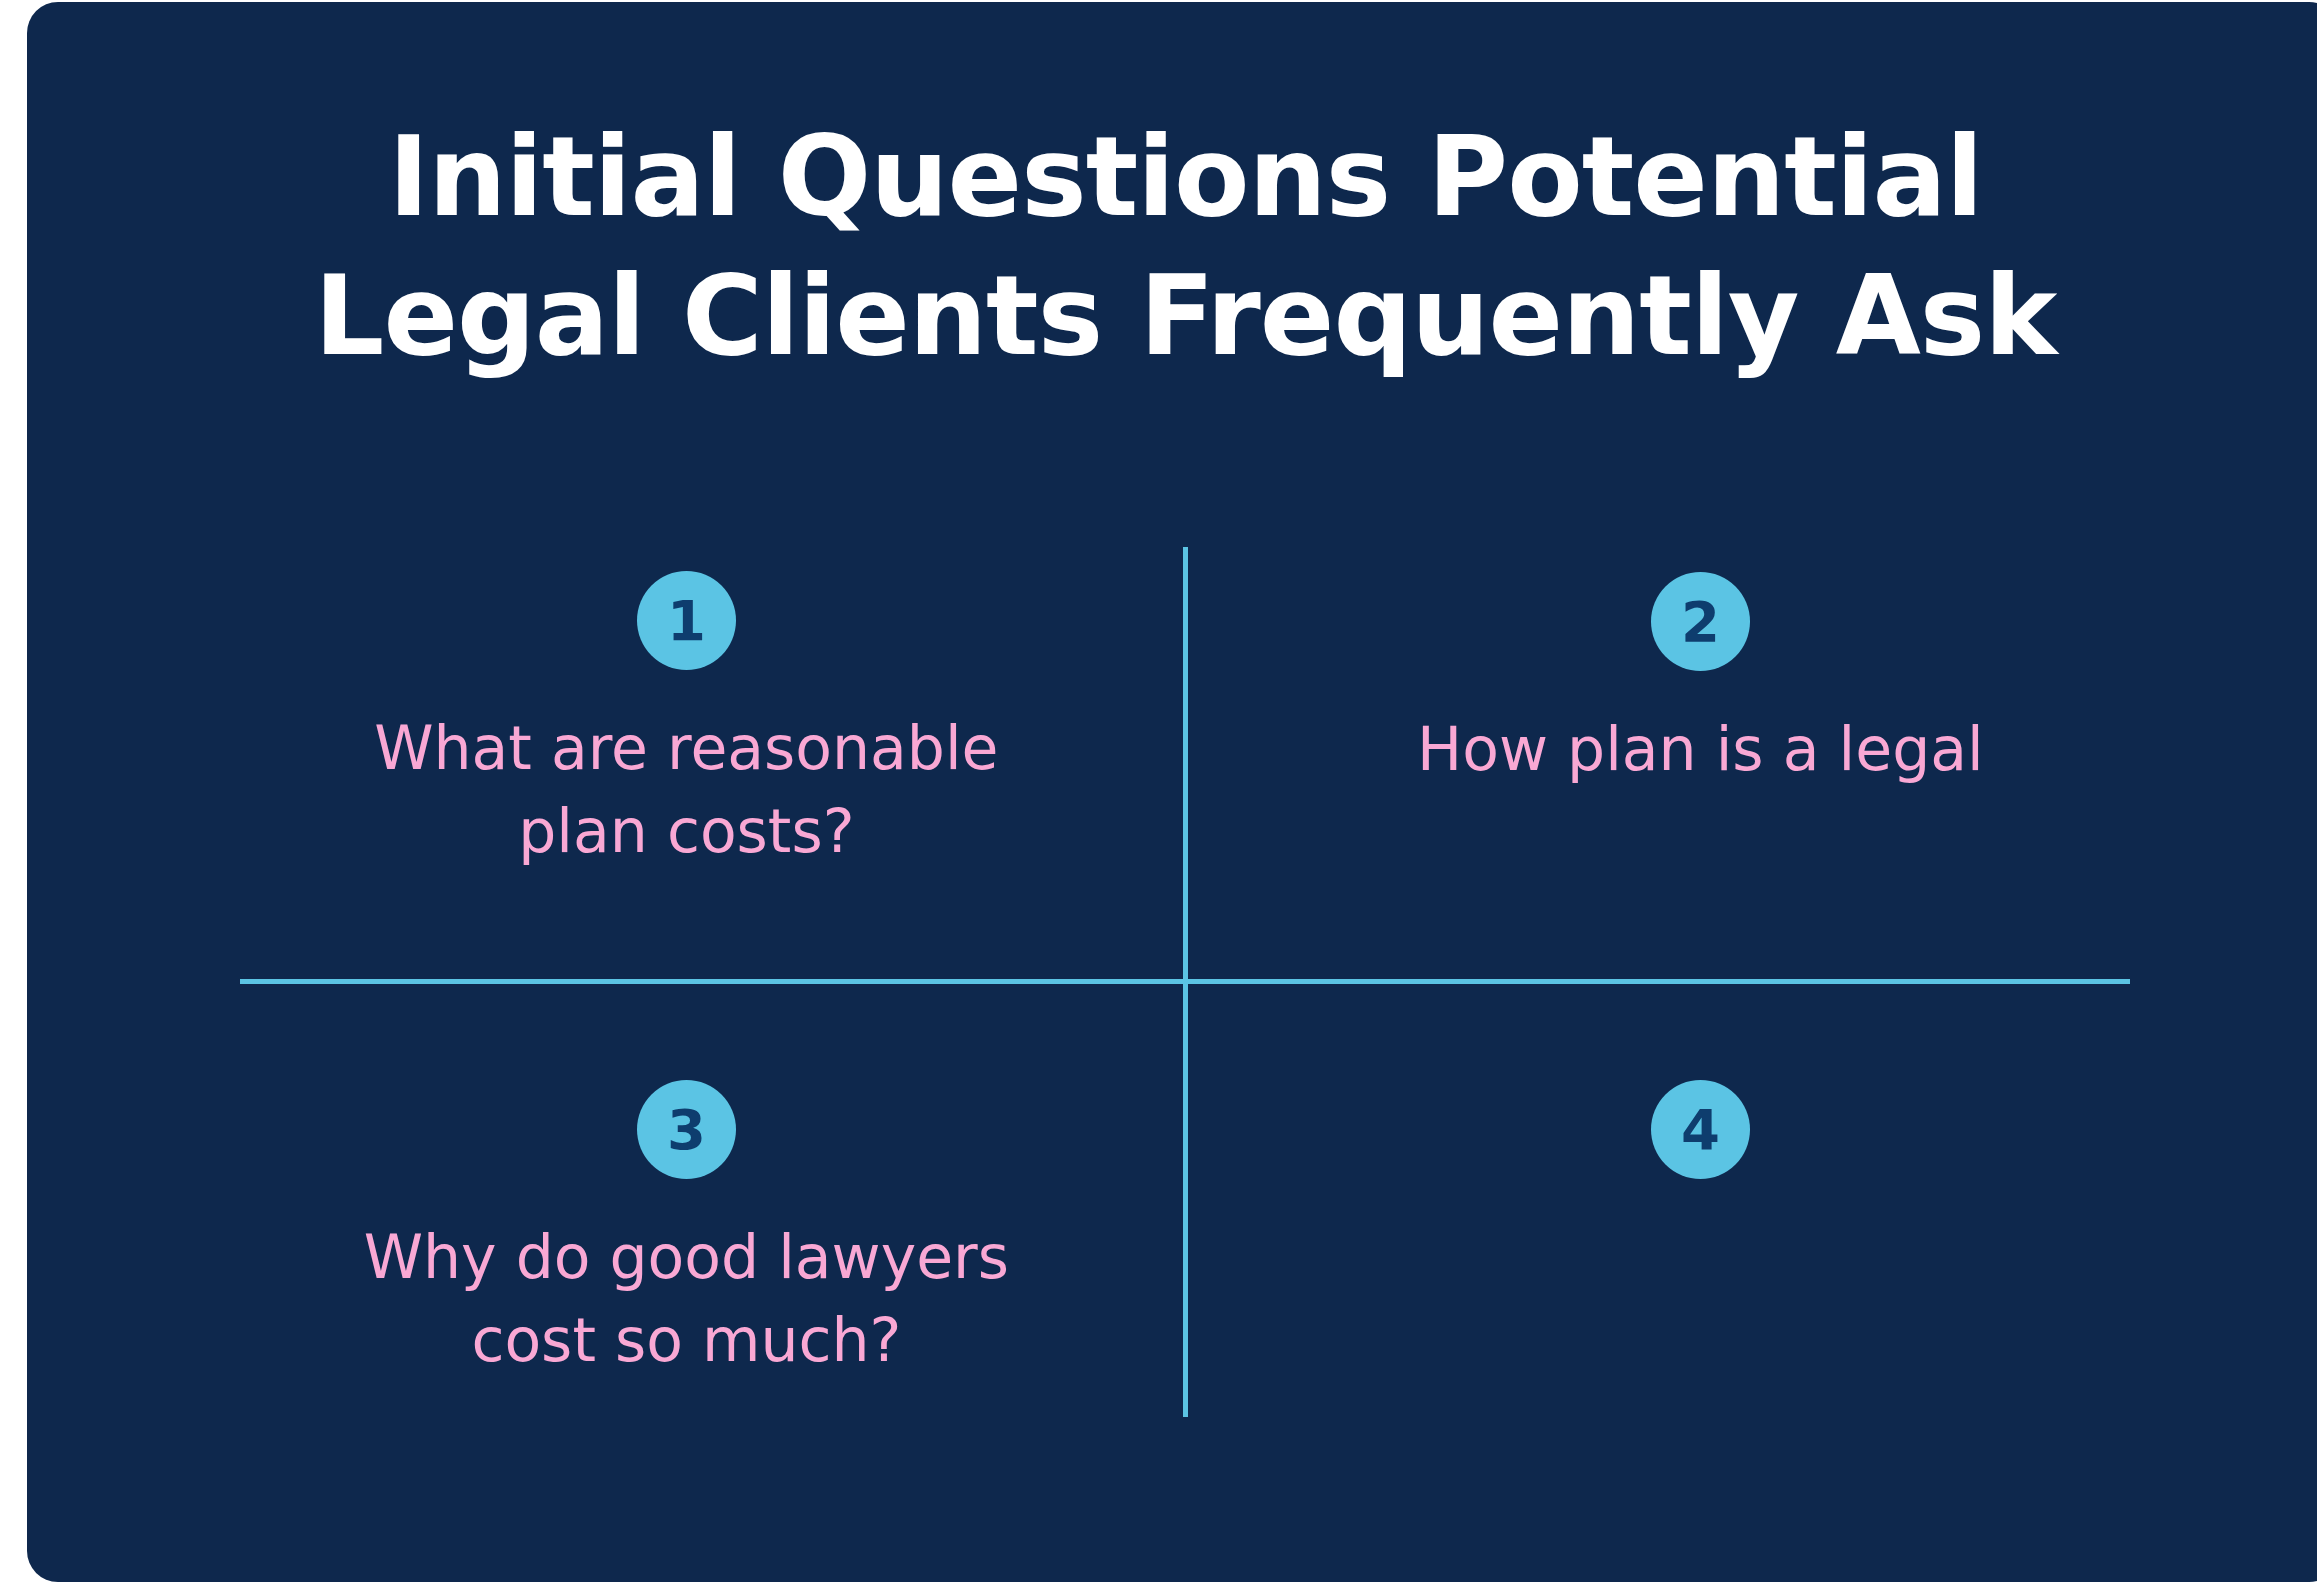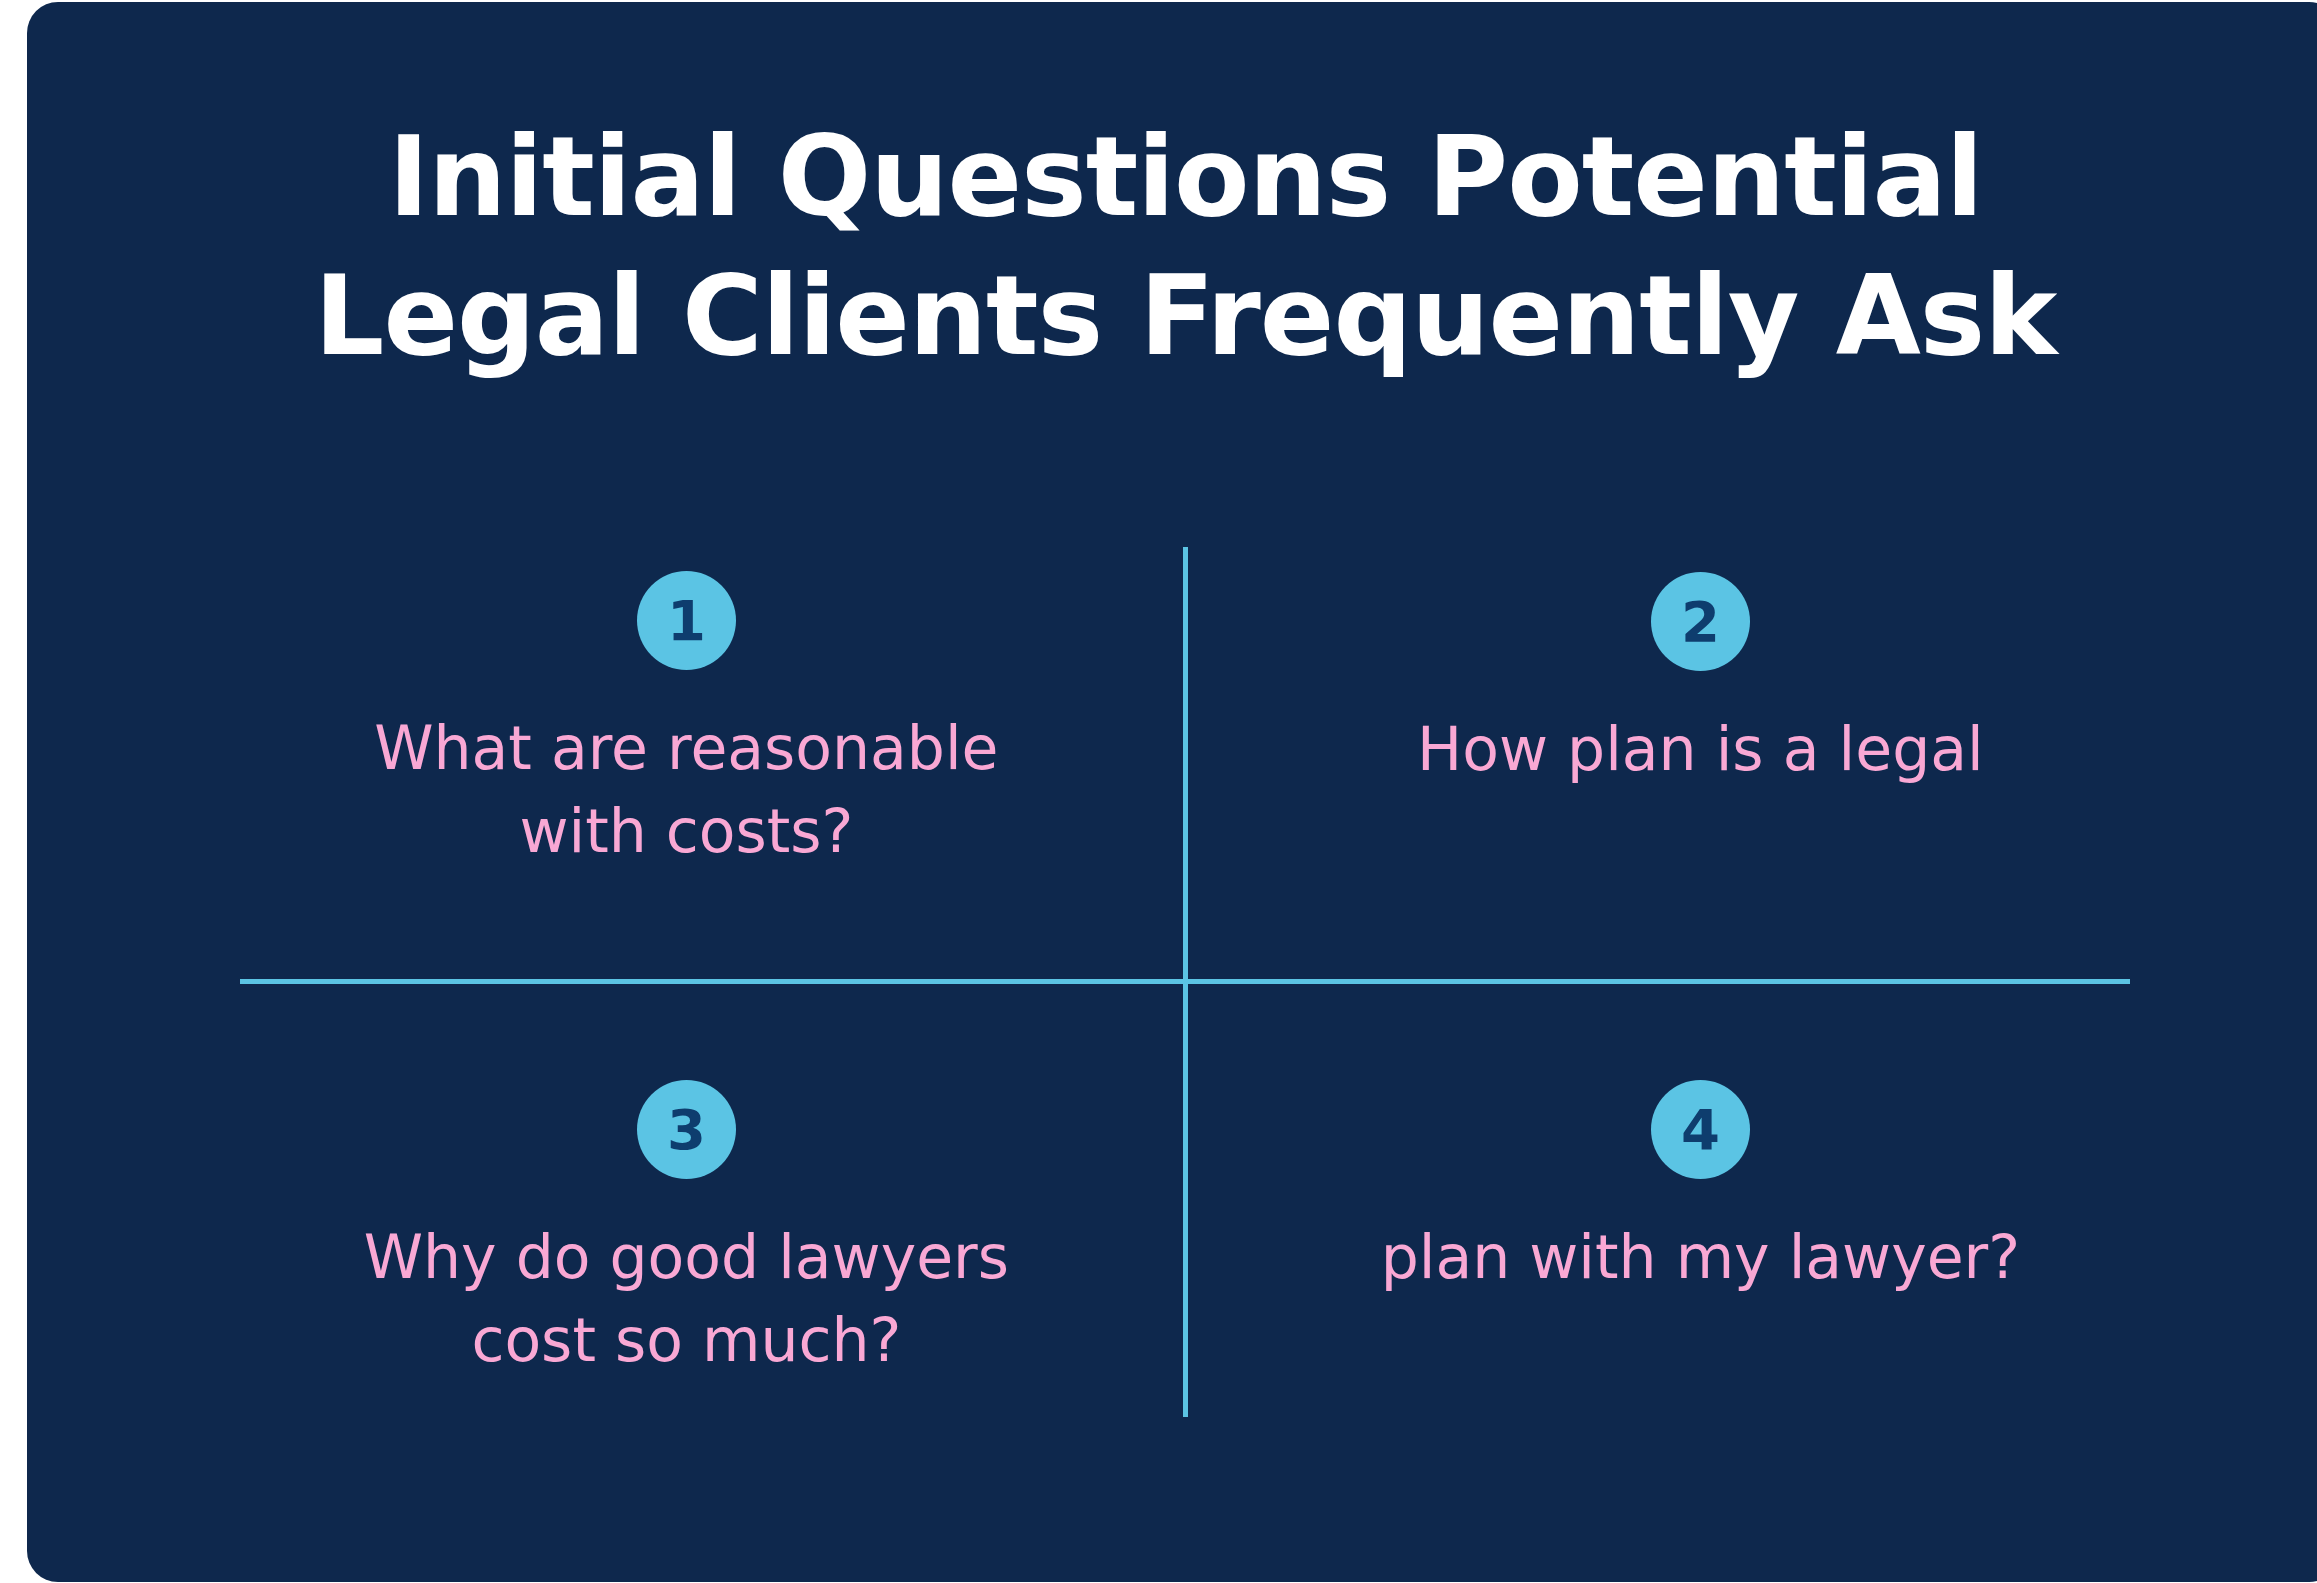--- a/index.html
+++ b/index.html
@@ -107,21 +107,21 @@
     </h1>
   </div>
 
   <div class="divider-v"></div>
   <div class="divider-h"></div>
 
   <div class="quad q1">
     <div class="badge">1</div>
     <div class="question">
       <span class="qline">What are reasonable</span>
-      <span class="qline">with costs?</span>
+      <span class="qline">plan costs?</span>
     </div>
   </div>
 
   <div class="quad q2">
     <div class="badge">2</div>
     <div class="question">
       <span class="qline">How plan is a legal</span>
     </div>
   </div>
 
@@ -129,18 +129,17 @@
     <div class="badge">3</div>
     <div class="question">
       <span class="qline">Why do good lawyers</span>
       <span class="qline">cost so much?</span>
     </div>
   </div>
 
   <div class="quad q4">
     <div class="badge">4</div>
     <div class="question">
-      <span class="qline">plan with my lawyer?</span>
     </div>
   </div>
 
 </div>
 
 
 </body></html>

